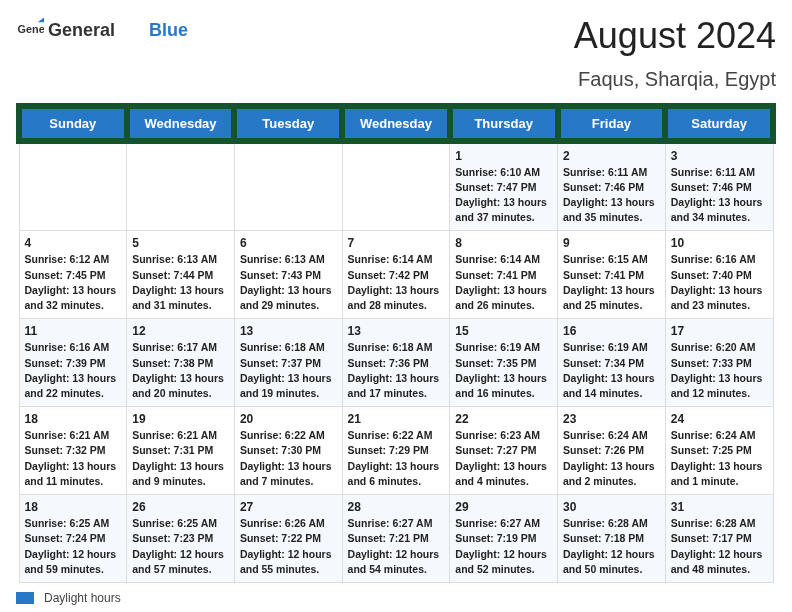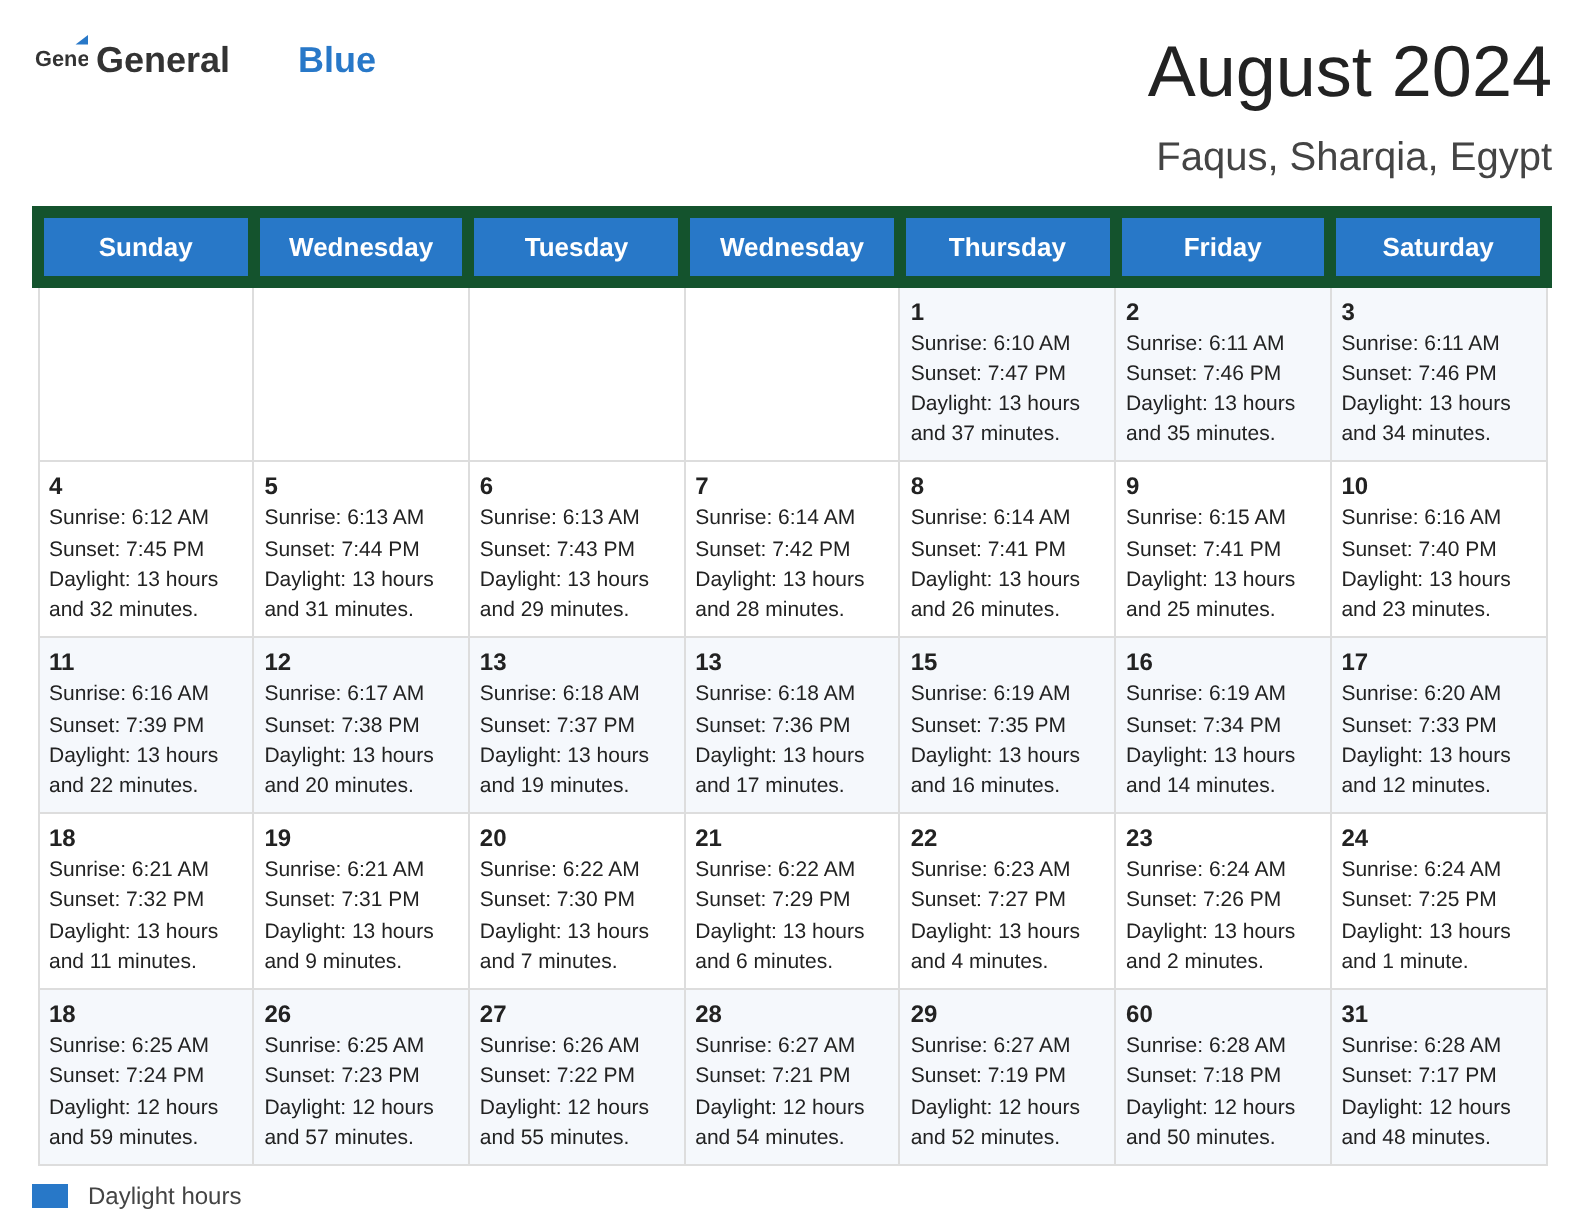--- a/index.html
+++ b/index.html
@@ -75,20 +75,21 @@
     .day-num {
       font-weight: bold;
       font-size: 12px;
       display: block;
       margin-bottom: 2px;
     }
     .cell-content {
       font-size: 10.5px;
       line-height: 1.45;
       color: #222;
+      font-weight: bold;
     }
     .empty-cell {
       background: #fff !important;
     }
     .footer-note {
       margin-top: 8px;
       font-size: 12px;
       color: #444;
       display: flex;
       align-items: center;
@@ -258,21 +259,21 @@
         </td>
         <td>
           <span class="day-num">28</span>
           <div class="cell-content">Sunrise: 6:27 AM<br>Sunset: 7:21 PM<br>Daylight: 12 hours and 54 minutes.</div>
         </td>
         <td>
           <span class="day-num">29</span>
           <div class="cell-content">Sunrise: 6:27 AM<br>Sunset: 7:19 PM<br>Daylight: 12 hours and 52 minutes.</div>
         </td>
         <td>
-          <span class="day-num">60</span>
+          <span class="day-num">30</span>
           <div class="cell-content">Sunrise: 6:28 AM<br>Sunset: 7:18 PM<br>Daylight: 12 hours and 50 minutes.</div>
         </td>
         <td>
           <span class="day-num">31</span>
           <div class="cell-content">Sunrise: 6:28 AM<br>Sunset: 7:17 PM<br>Daylight: 12 hours and 48 minutes.</div>
         </td>
       </tr>
     </tbody>
 </table>
 

